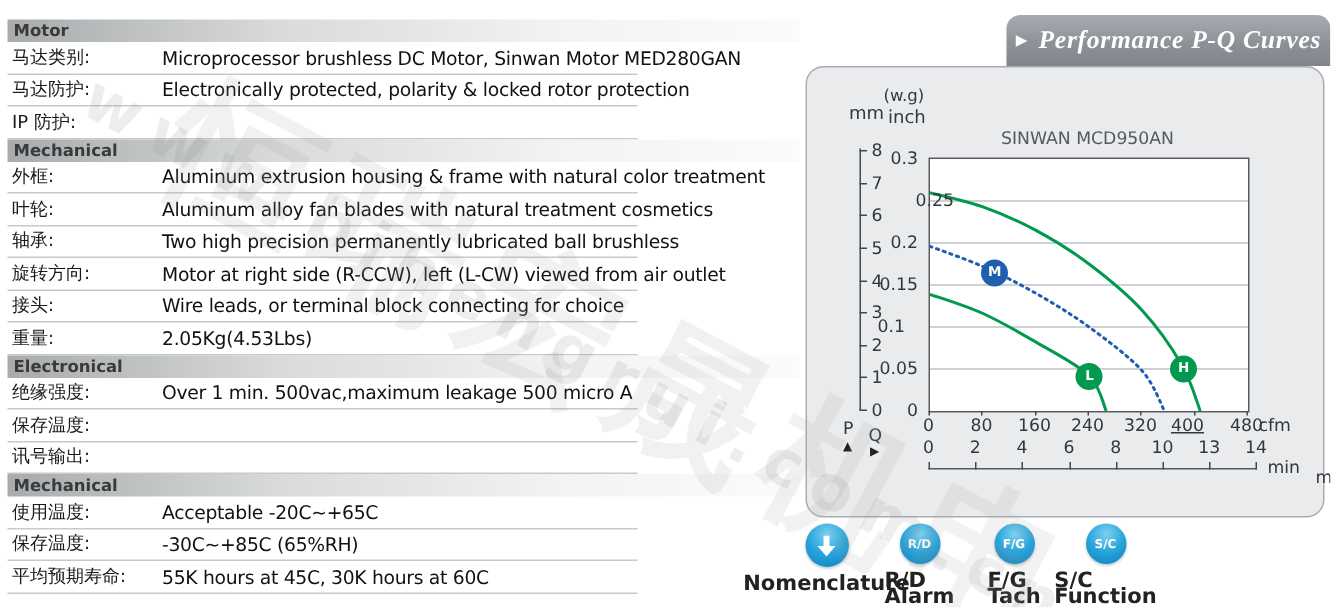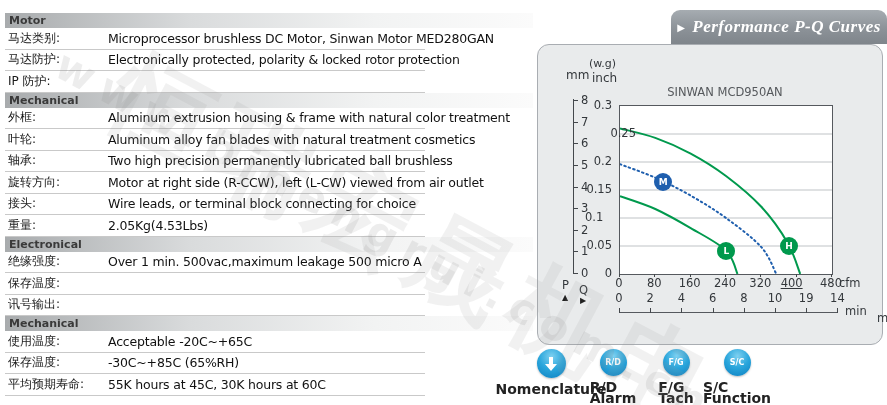--- a/index.html
+++ b/index.html
@@ -208,21 +208,21 @@
     <div class="tick-label" style="left: 638.2px; top: 291px; width: 24px; text-align: center;">2</div>
     <div class="tick" style="left: 650.2px; top: 308px; width: 1px; height: 5px;"></div>
     <div class="tick-label" style="left: 669.4px; top: 291px; width: 24px; text-align: center;">4</div>
     <div class="tick" style="left: 681.4px; top: 308px; width: 1px; height: 5px;"></div>
     <div class="tick-label" style="left: 700.6px; top: 291px; width: 24px; text-align: center;">6</div>
     <div class="tick" style="left: 712.6px; top: 308px; width: 1px; height: 5px;"></div>
     <div class="tick-label" style="left: 731.8px; top: 291px; width: 24px; text-align: center;">8</div>
     <div class="tick" style="left: 743.8px; top: 308px; width: 1px; height: 5px;"></div>
     <div class="tick-label" style="left: 763px; top: 291px; width: 24px; text-align: center;">10</div>
     <div class="tick" style="left: 775px; top: 308px; width: 1px; height: 5px;"></div>
-    <div class="tick-label" style="left: 794.2px; top: 291px; width: 24px; text-align: center;">19</div>
+    <div class="tick-label" style="left: 794.2px; top: 291px; width: 24px; text-align: center;">13</div>
     <div class="tick" style="left: 806.2px; top: 308px; width: 1px; height: 5px;"></div>
     <div class="tick-label" style="left: 825.4px; top: 291px; width: 24px; text-align: center;">14</div>
     <div class="tick" style="left: 837.4px; top: 308px; width: 1px; height: 5px;"></div>
     <div class="marker" style="left: 654.167px; top: 172.72px; background: rgb(31, 95, 174);">M</div>
     <div class="marker" style="left: 717.325px; top: 241.6px; background: rgb(0, 153, 77);">L</div>
     <div class="marker" style="left: 780.042px; top: 237.12px; background: rgb(0, 153, 77);">H</div>
     <div class="f-icon" style="left: 506px; top: 349px; width: 90px;">
       <div class="f-circle" style="width: 29px; height: 29px;">
         <svg width="12" height="14" viewBox="0 0 12 14">
           <path d="M4 0h4v7h4L6 14 0 7h4z" fill="#fff"></path>

